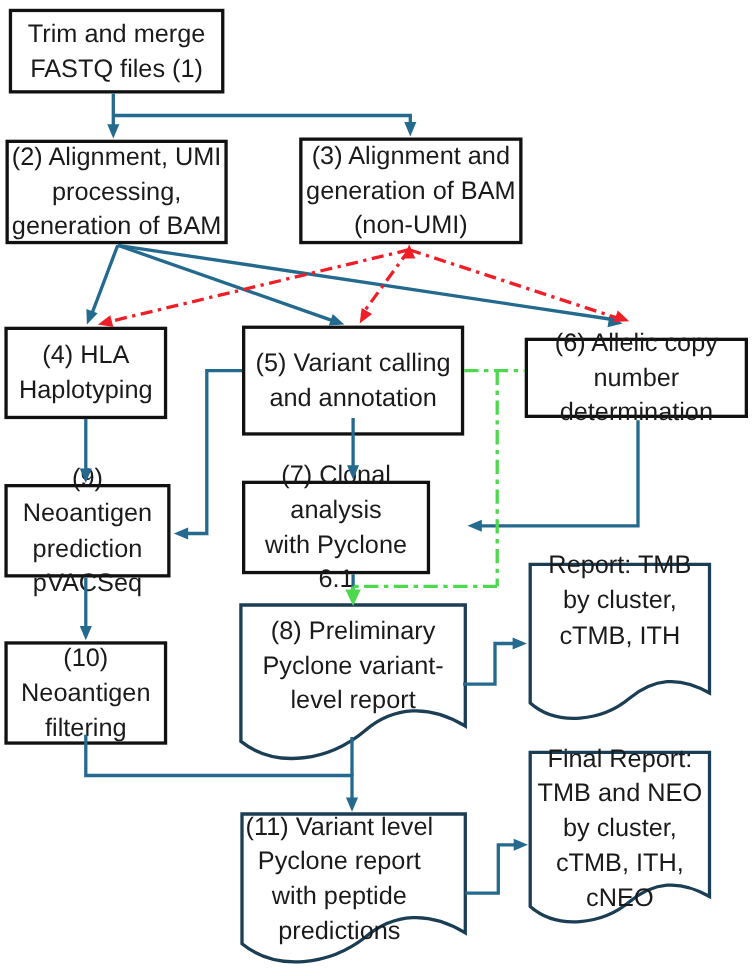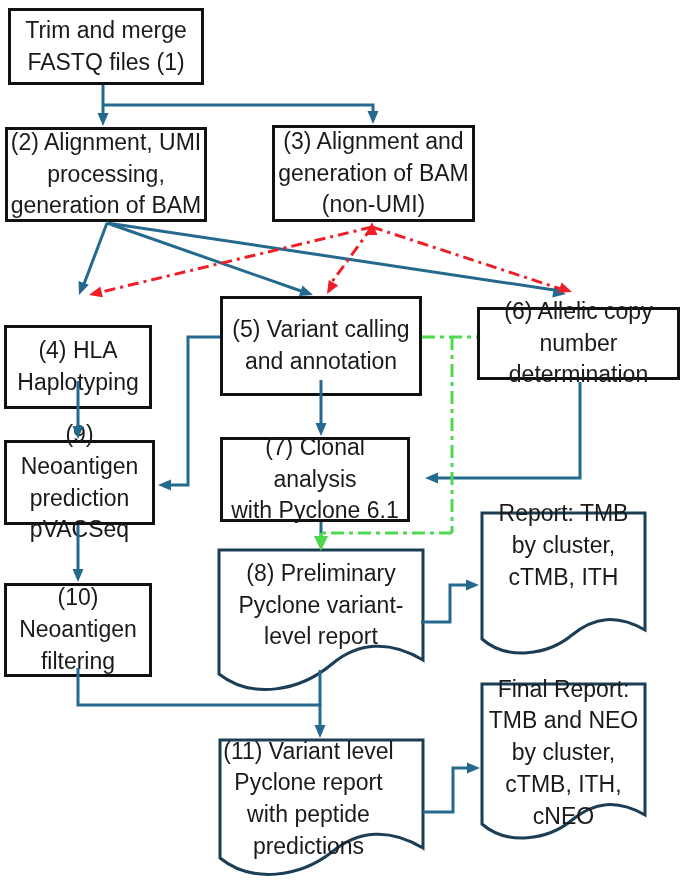--- a/index.html
+++ b/index.html
@@ -55,39 +55,39 @@
   <div class="node rect-node" style="left:5px;top:127px;width:202px;height:95px;">
     <span>(2) Alignment, UMI
 processing,
 generation of BAM</span>
   </div>
   <div class="node rect-node" style="left:272px;top:125px;width:203px;height:97px;">
     <span>(3) Alignment and
 generation of BAM
 (non-UMI)</span>
   </div>
-  <div class="node rect-node" style="left:4px;top:297px;width:148px;height:84px;margin-top:28px;">
+  <div class="node rect-node" style="left:4px;top:297px;width:148px;height:84px;">
     <span>(4) HLA
 Haplotyping</span>
   </div>
   <div class="node rect-node" style="left:220px;top:296px;width:202px;height:100px;">
     <span>(5) Variant calling
 and annotation</span>
   </div>
   <div class="node rect-node" style="left:477px;top:307px;width:203px;height:73px;">
     <span>(6) Allelic copy
 number
 determination</span>
   </div>
   <div class="node rect-node" style="left:4px;top:440px;width:151px;height:85px;">
     <span>(9) Neoantigen
 prediction
 pVACSeq</span>
   </div>
-  <div class="node rect-node" style="left:220px;top:437px;width:190px;height:85px;">
+  <div class="node rect-node" style="left:220px;top:437px;width:171px;height:85px;">
     <span>(7) Clonal analysis
 with Pyclone 6.1</span>
   </div>
   <div class="node rect-node" style="left:4px;top:583px;width:148px;height:94px;">
     <span>(10)
 Neoantigen
 filtering</span>
   </div>
   <div class="node" style="left:221px;top:553px;width:200px;height:105px;">
     <span>(8) Preliminary

